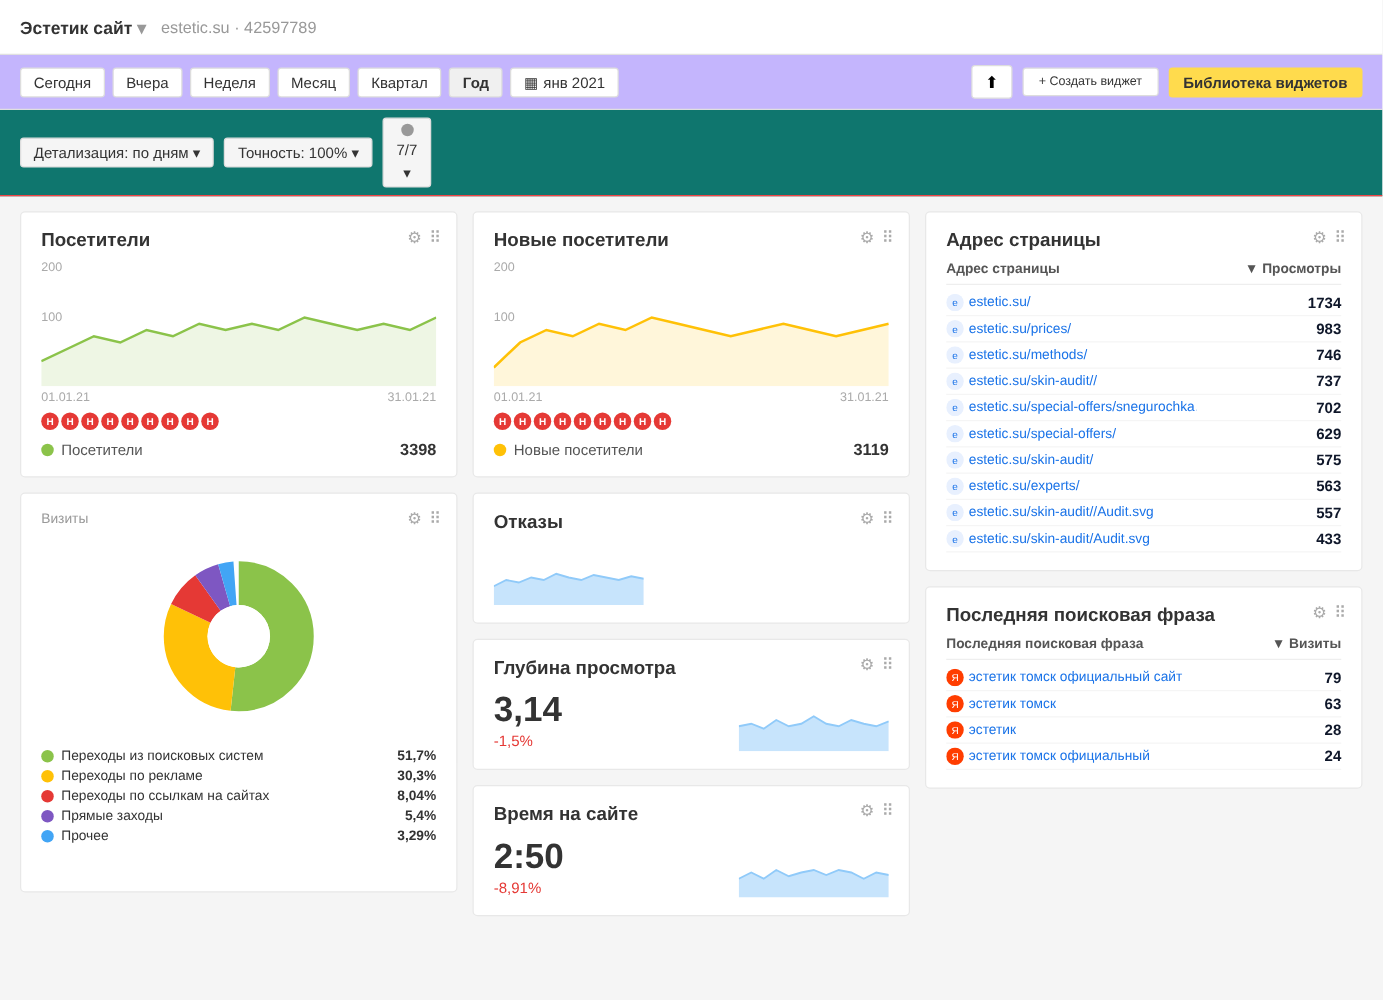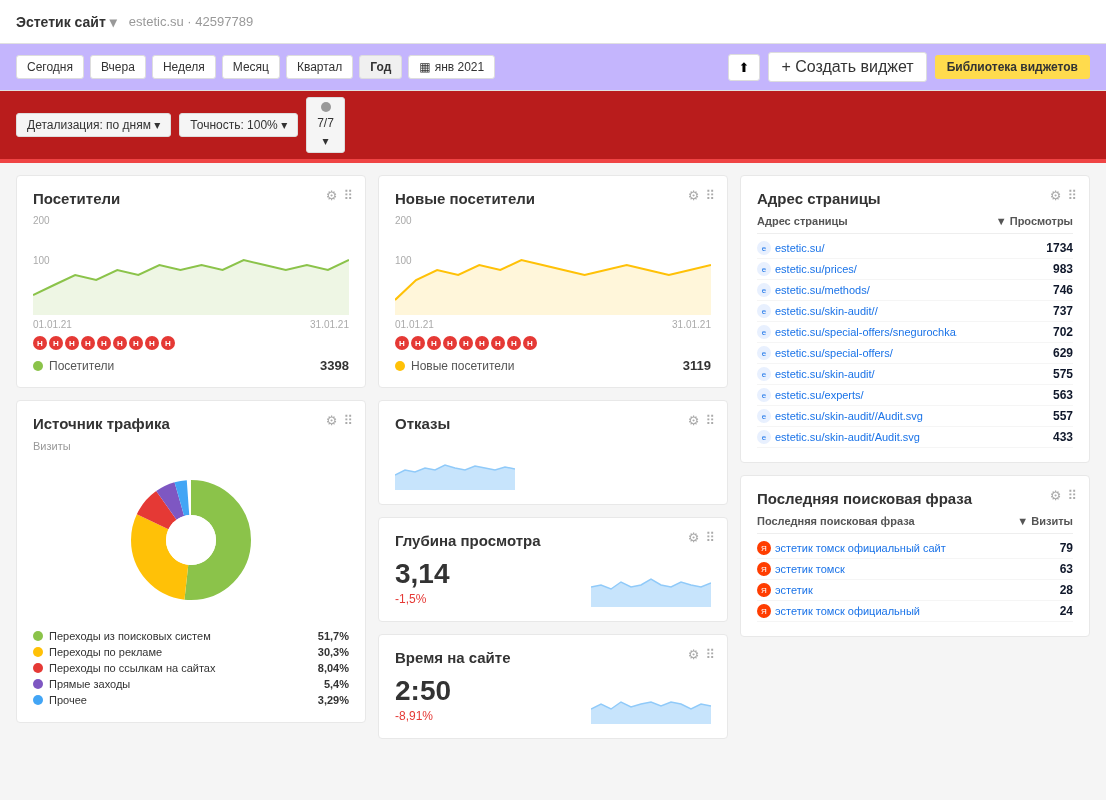--- a/index.html
+++ b/index.html
@@ -78,38 +78,38 @@
       background: #fff;
       cursor: pointer;
       font-size: 13px;
     }
     .btn-create {
       padding: 5px 12px;
       border: 1px solid #ddd;
       border-radius: 3px;
       background: #fff;
       cursor: pointer;
-      font-size: 16px;
+      font-size: 10px;
       color: #333;
     }
     .btn-library {
       padding: 5px 12px;
       border: none;
       border-radius: 3px;
       background: #ffdb4d;
       cursor: pointer;
       font-size: 12px;
       font-weight: bold;
       color: #333;
     }
 
     
     .sub-toolbar {
-      background: #b91c1c;
-      border-bottom: 4px solid #ef4444;
+      background: #0f766e;
+      border-bottom: 1px solid #ef4444;
       padding: 6px 16px;
       display: flex;
       align-items: center;
       gap: 8px;
     }
 
     
     .main-content {
       padding: 12px 16px;
       display: grid;
@@ -427,21 +427,20 @@
       <div class="widget-legend">
         <div class="legend-item">
           <span class="legend-dot" style="background:#8bc34a;"></span>
           <span>Посетители</span>
         </div>
         <span class="legend-value">3398</span>
       </div>
     </div>
 
     <div class="widget" style="min-height:320px;">
-      <div class="widget-title">Источник трафика</div>
       <div class="widget-subtitle">Визиты</div>
       <div class="widget-actions">
         <span>⚙</span>
         <span>⠿</span>
       </div>
       <div class="donut-container">
         <svg width="160" height="160" viewBox="0 0 160 160">
 
           <circle cx="80" cy="80" r="42.5" fill="none" stroke="#8bc34a" stroke-width="35" stroke-dasharray="137.99 266.9" stroke-dashoffset="0" transform="rotate(-90 80 80)"></circle>
           <circle cx="80" cy="80" r="42.5" fill="none" stroke="#ffc107" stroke-width="35" stroke-dasharray="80.88 266.9" stroke-dashoffset="-137.99" transform="rotate(-90 80 80)"></circle>

